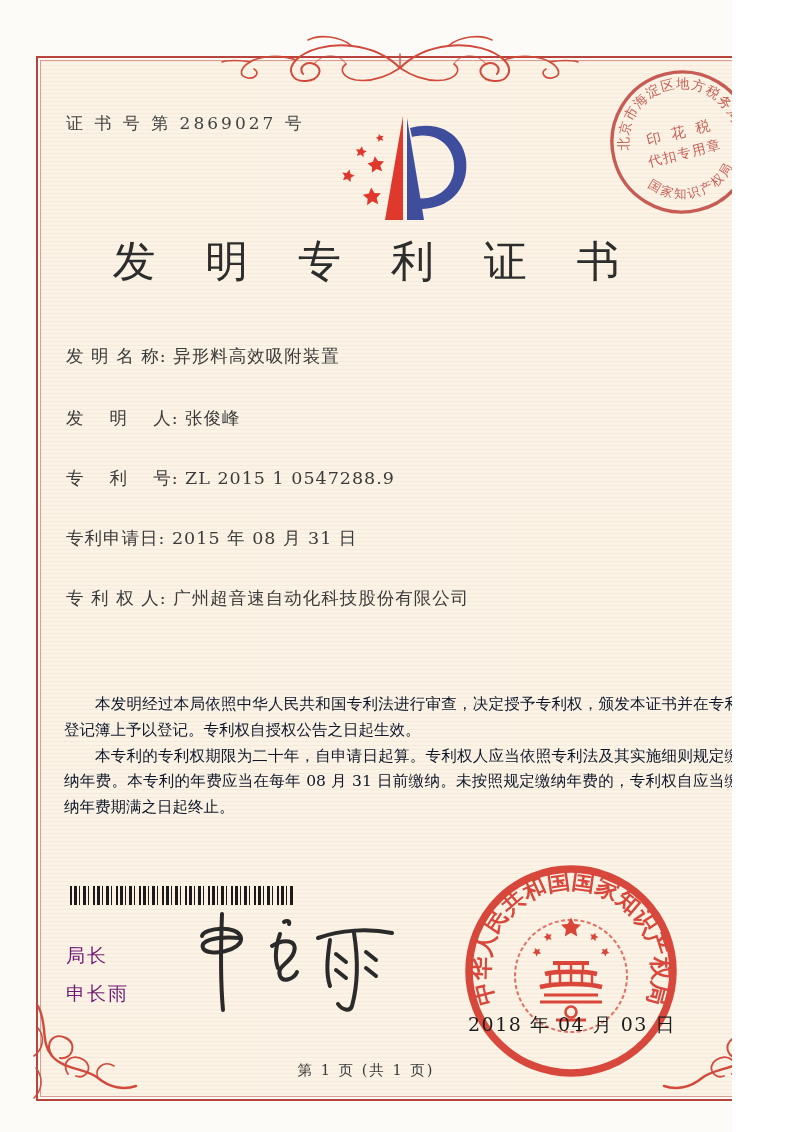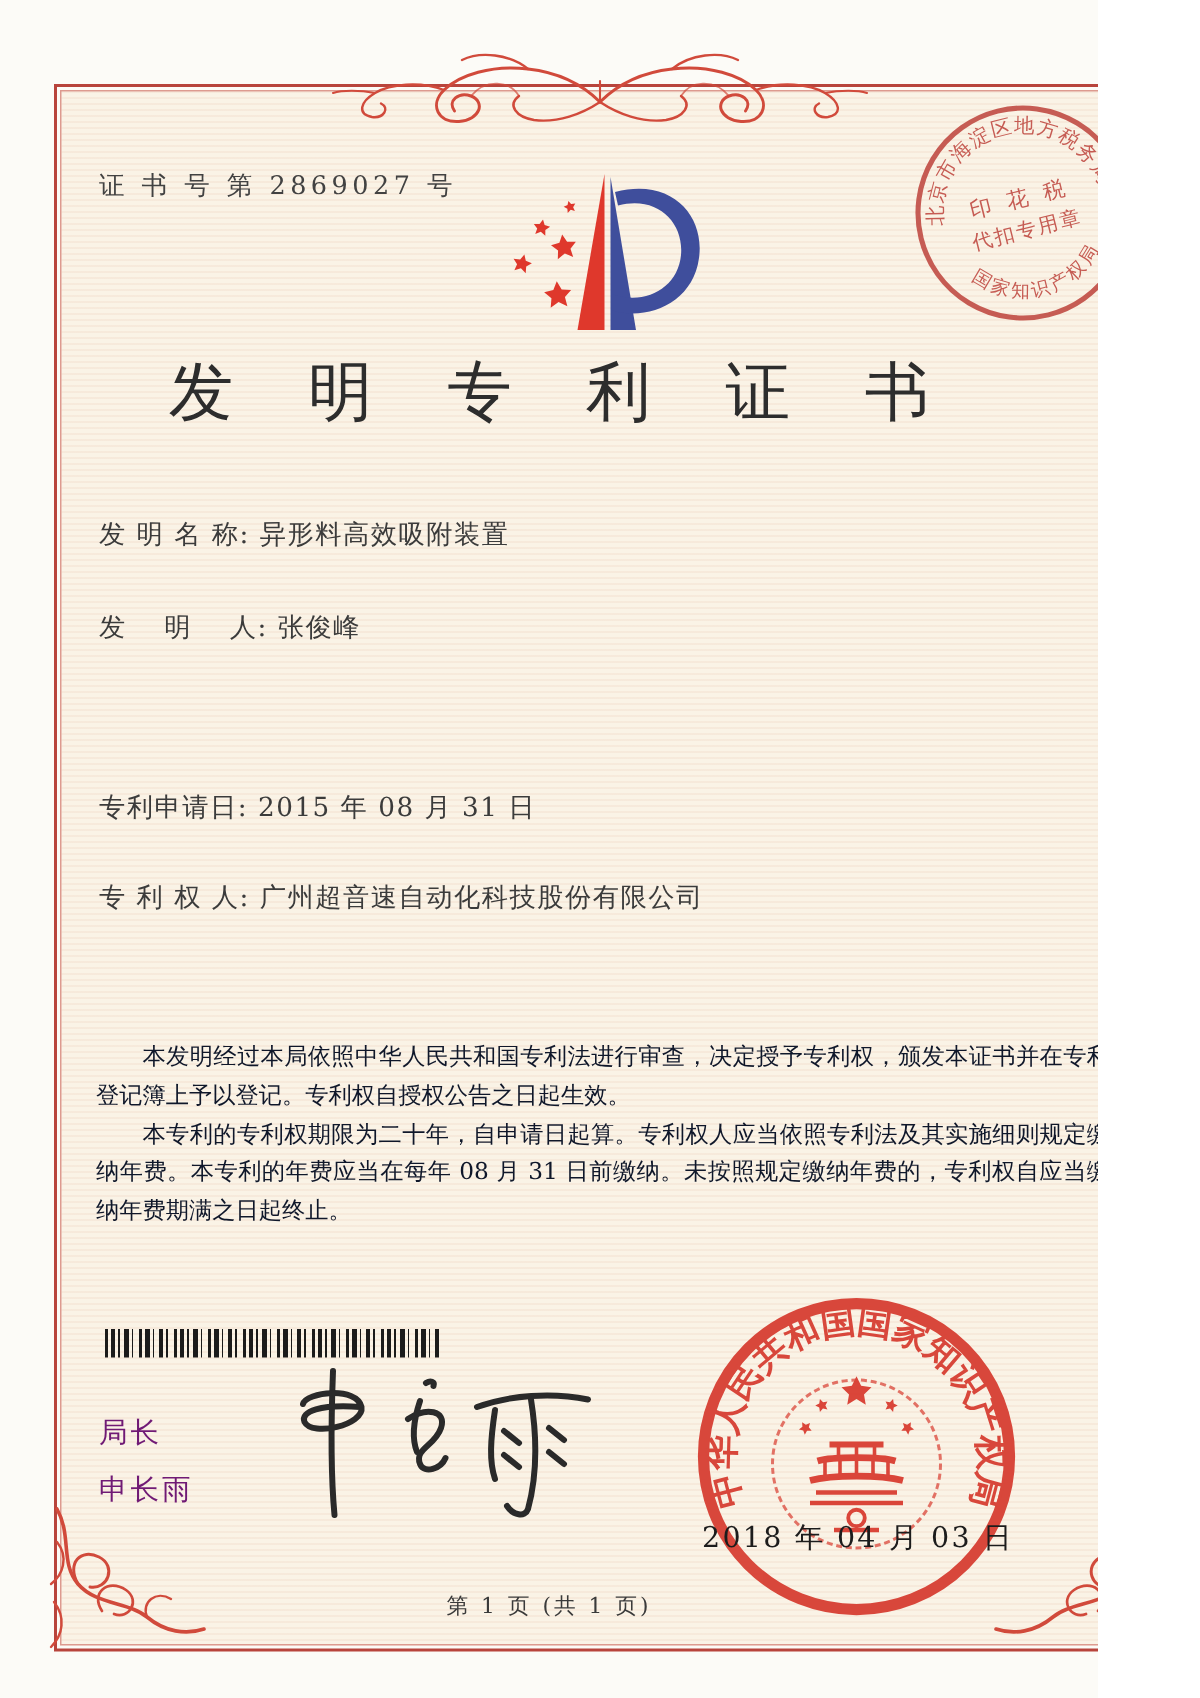--- a/index.html
+++ b/index.html
@@ -107,20 +107,24 @@
   <div class="abs field" style="top:344px">
     <span>发 明 名 称:</span>
     <span>异形料高效吸附装置</span>
   </div>
 
   <div class="abs title">发 明 专 利 证 书</div>
   <div class="abs field" style="top:406px">
     <span>发　 明　 人:</span>
     <span>张俊峰</span>
   </div>
+  <div class="abs field" style="top:466px">
+    <span>专　 利　 号:</span>
+    <span>ZL 2015 1 0547288.9</span>
+  </div>
   <div class="abs field" style="top:526px">
     <span>专利申请日:</span>
     <span>2015 年 08 月 31 日</span>
   </div>
   <div class="abs field" style="top:586px">
     <span>专 利 权 人:</span>
     <span>广州超音速自动化科技股份有限公司</span>
   </div>
 
   <div class="abs paras">

